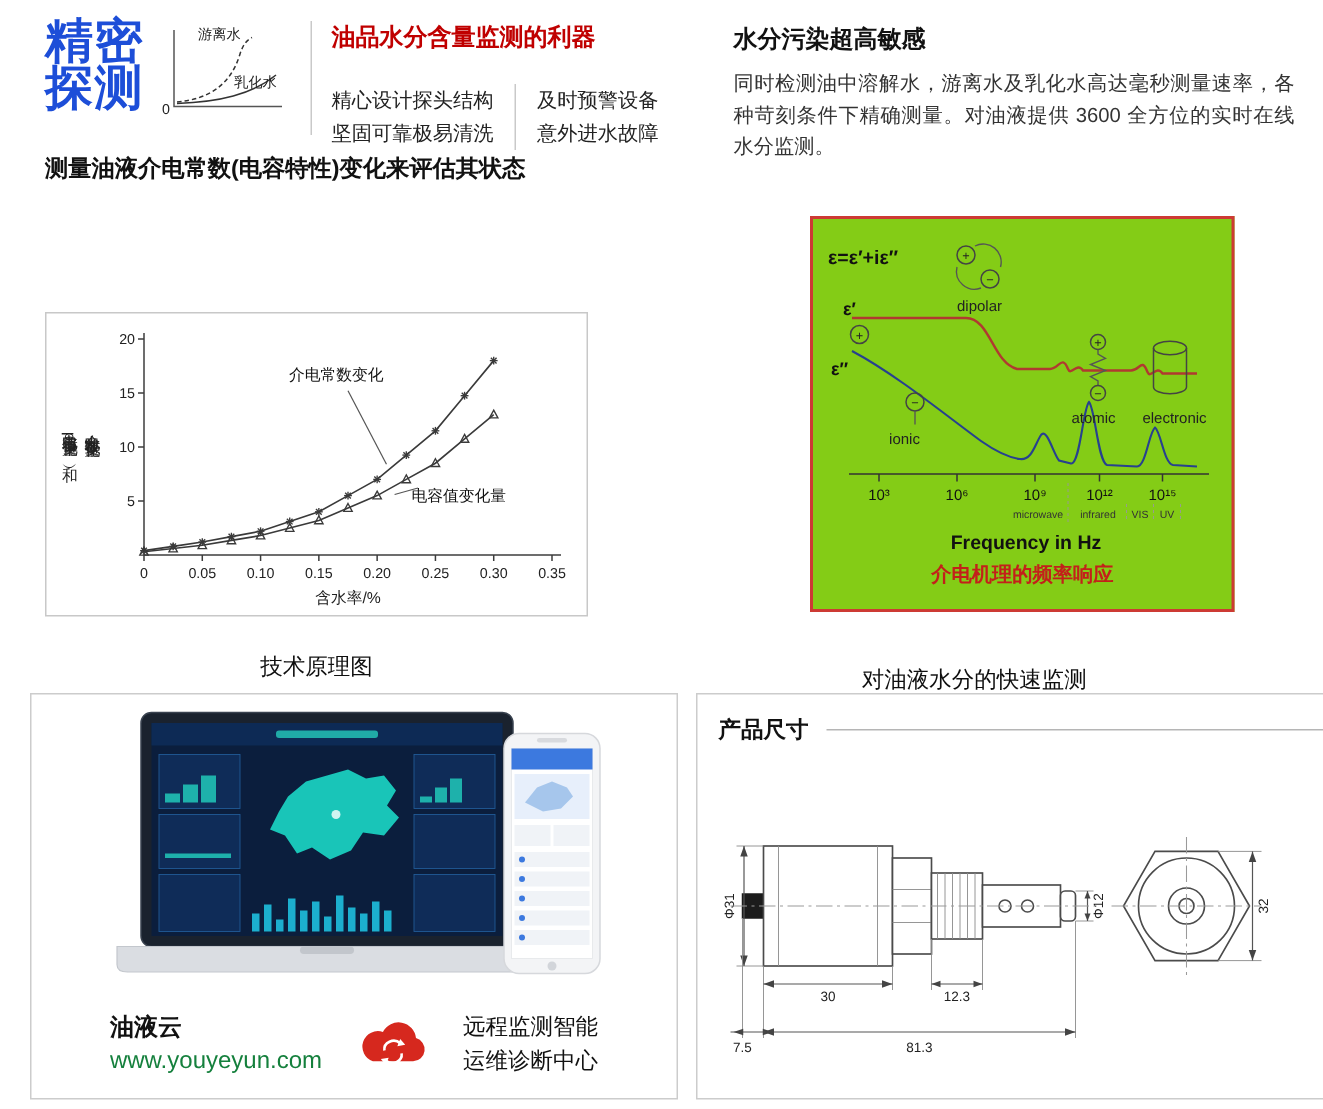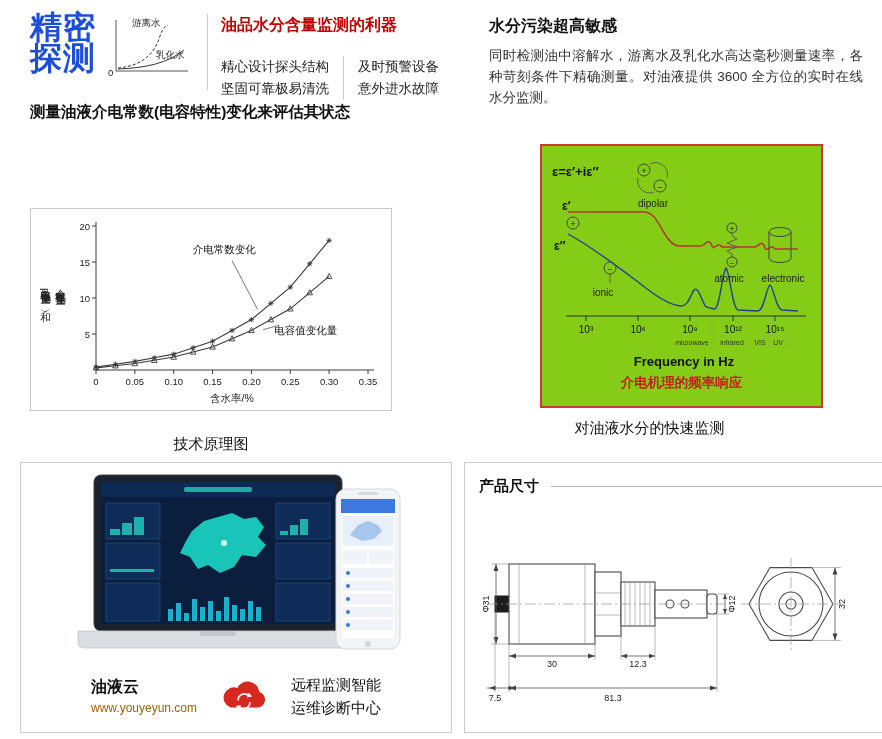--- a/index.html
+++ b/index.html
@@ -33,21 +33,21 @@
   #principle-chart .ax{stroke:#3c3c3c;stroke-width:1;}
   #principle-chart .tk{font-size:9.5px;fill:#222;}
   #principle-chart .tk2{font-size:10.5px;fill:#222;}
   #principle-chart .ln{fill:none;stroke:#3a3a3a;stroke-width:1.1;}
   #principle-chart .mk{stroke:#3a3a3a;stroke-width:.9;fill:none;}
   #principle-chart .ann{font-size:10.5px;fill:#111;}
   #principle-chart .ldr{stroke:#555;stroke-width:.8;}
 
   .cap{position:absolute;font-size:15px;color:#0f0f0f;text-align:center;}
   .capL{left:30px;top:419px;width:362px;margin-top:16px;}
-  .capR{left:508px;top:419px;width:283px;}
+  .capR{left:508px;top:444px;width:283px;}
 
   
   .freq-box{position:absolute;left:508px;top:144px;width:283px;height:264px;border:2px solid #cd3a34;
             background:#84cc16;box-sizing:border-box;text-align:center;margin-left:32px;}
   .freq-box svg{display:block;margin:4px auto 0;}
   .freq-red{color:#c3201a;font-weight:700;font-size:13.5px;}
   .fax{stroke:#333;stroke-width:1;}
   .fr{fill:none;stroke:#b03a30;stroke-width:1.6;}
   .fb{fill:none;stroke:#27418f;stroke-width:1.4;}
   .feq{font-size:13px;font-weight:bold;fill:#111;}
@@ -62,21 +62,21 @@
   .fxl{font-size:13px;font-weight:bold;fill:#111;}
 
   
   .box{position:absolute;border:1px solid #cccccc;background:#fff;box-sizing:border-box;}
   .box-cloud{left:20px;top:462px;width:432px;height:271px;}
   .devices{display:block;margin:10px auto 0;}
   .cloud-row{position:absolute;left:0;bottom:13px;width:100%;display:flex;justify-content:center;
              align-items:center;gap:24px;}
   .brand{text-align:left;}
   .brand .b1{font-size:16px;font-weight:700;color:#111;}
-  .brand .b2{font-size:12px;margin-top:3px;color:#a16207;}
+  .brand .b2{font-size:16px;margin-top:3px;color:#15803d;}
   .service{font-size:15px;line-height:23px;color:#111;}
 
   .box-dims{left:464px;top:462px;width:479px;height:271px;padding:14px 14px 4px;}
   .dims-head{display:flex;align-items:center;}
   .dh-t{font-size:15px;font-weight:700;white-space:nowrap;color:#111;}
   .dh-line{flex:1;height:1px;background:#b5b5b5;margin-left:12px;}
   .drawing{margin-top:8px;}
   .o{fill:#fff;stroke:#4b4b4b;stroke-width:1.1;}
   .oc{fill:none;stroke:#4b4b4b;stroke-width:1.1;}
   .thin{stroke:#8a8a8a;stroke-width:.6;}

